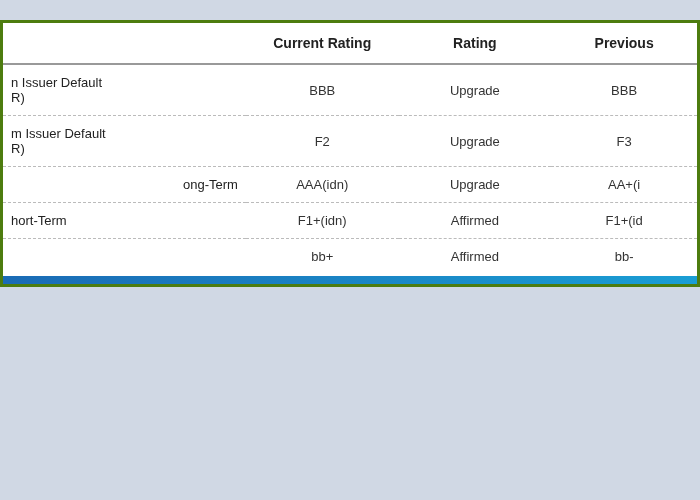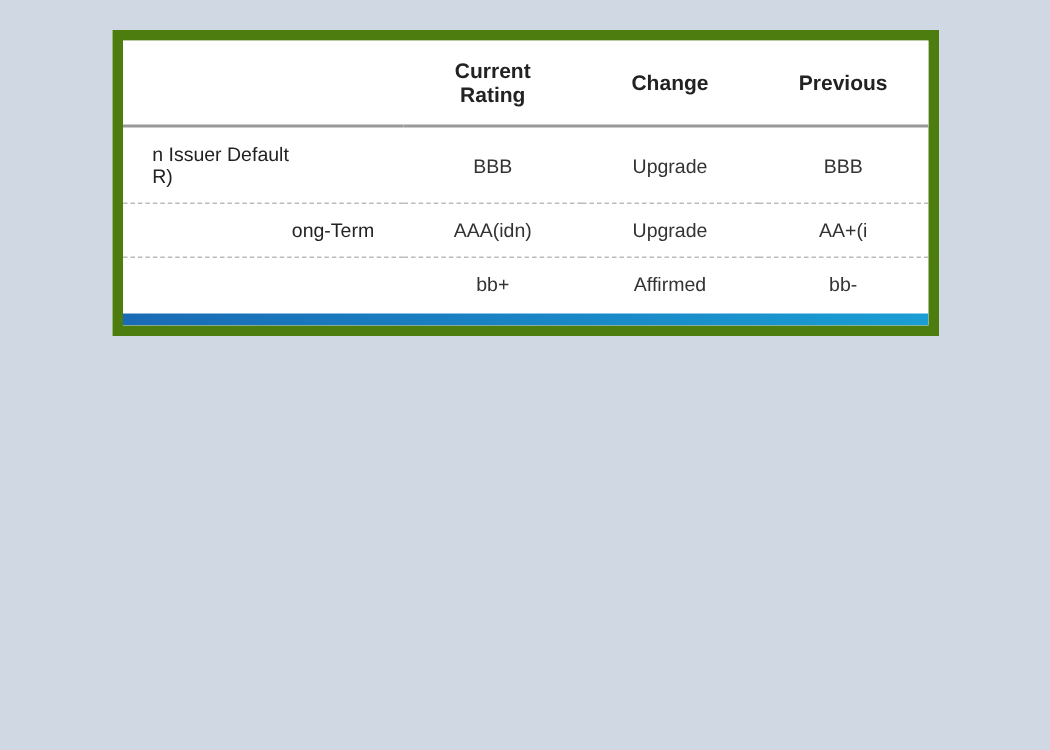--- a/index.html
+++ b/index.html
@@ -8,44 +8,44 @@
       width: 700px;
       height: 500px;
       display: flex;
       align-items: flex-start;
       justify-content: center;
       padding-top: 10px;
       font-family: Arial, sans-serif;
     }
     .table-container {
       background: #fff;
-      width: 551px;
+      width: 700px;
       margin-top: 10px;
-      border: 7px solid #4d7c0f;
+      border: 3px solid #4d7c0f;
       overflow: hidden;
     }
     table {
       width: 100%;
       border-collapse: collapse;
     }
     thead tr th {
       background: #fff;
       font-weight: bold;
       font-size: 14px;
       color: #222;
       padding: 12px 16px;
       text-align: center;
       border-bottom: 2px solid #999;
     }
     thead tr th:first-child {
       text-align: left;
       width: 35%;
     }
     tbody tr td {
-      padding: 10px 20px;
+      padding: 10px 8px;
       font-size: 13px;
       color: #333;
       border-bottom: 1px dashed #bbb;
       text-align: center;
       vertical-align: middle;
     }
     tbody tr td:first-child {
       text-align: left;
       font-size: 13px;
       color: #222;
@@ -65,37 +65,50 @@
   </style>
 </head>
 <body>
 
 <div class="table-container">
   <table>
     <thead>
       <tr>
         <th class="col-label"></th>
         <th class="col-current">Current Rating</th>
-        <th class="col-change">Change</th>
+        <th class="col-change">Rating</th>
         <th class="col-previous">Previous</th>
       </tr>
     </thead>
     <tbody id="table-body">
     <tr>
           <td style="white-space: pre-line;">n Issuer Default
 R)</td>
           <td>BBB</td>
           <td>Upgrade</td>
           <td>BBB</td>
         </tr>
         <tr>
+          <td style="white-space: pre-line;">m Issuer Default
+R)</td>
+          <td>F2</td>
+          <td>Upgrade</td>
+          <td>F3</td>
+        </tr>
+        <tr>
           <td style="white-space: pre-line; text-align: right;">ong-Term</td>
           <td>AAA(idn)</td>
           <td>Upgrade</td>
           <td>AA+(i</td>
+        </tr>
+        <tr>
+          <td style="white-space: pre-line;">hort-Term</td>
+          <td>F1+(idn)</td>
+          <td>Affirmed</td>
+          <td>F1+(id</td>
         </tr>
         <tr>
           <td style="white-space: pre-line;"></td>
           <td>bb+</td>
           <td>Affirmed</td>
           <td>bb-</td>
         </tr>
       </tbody>
   </table>
   <div class="bottom-bar"></div>

